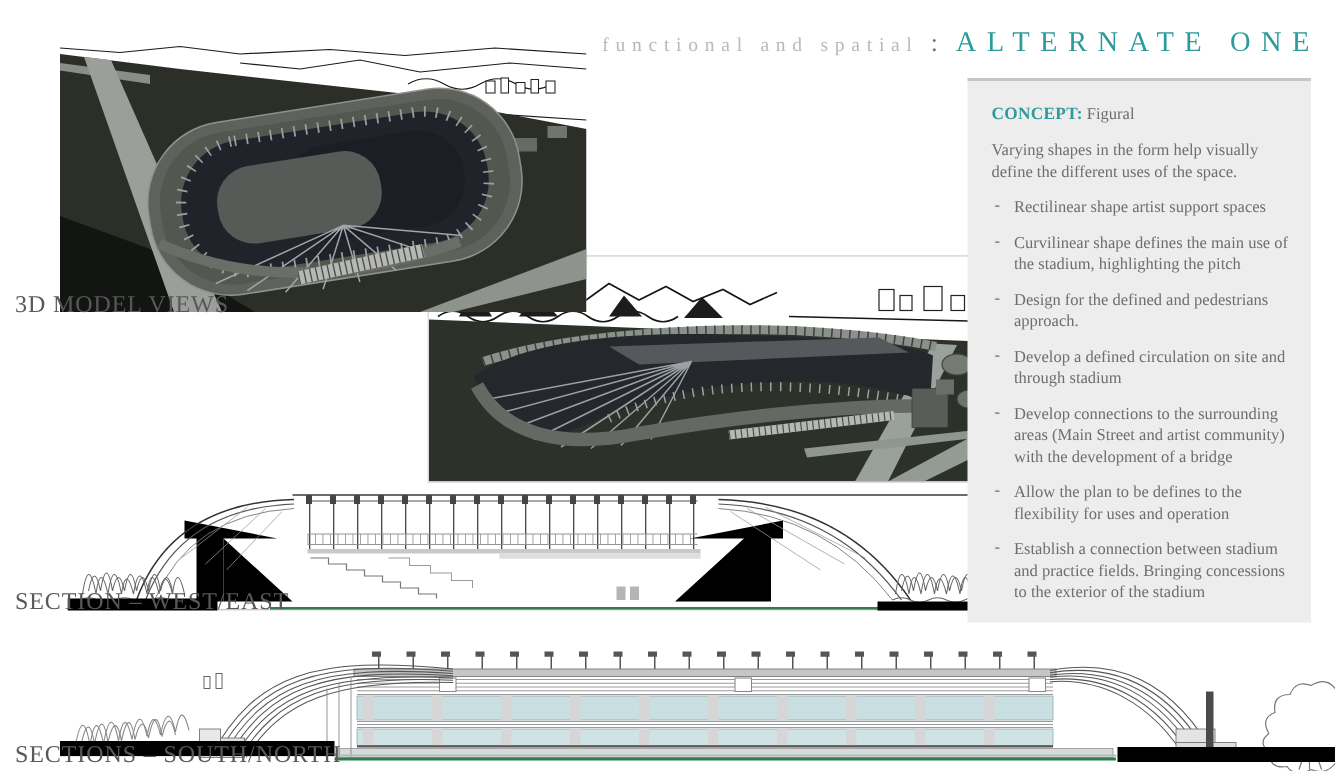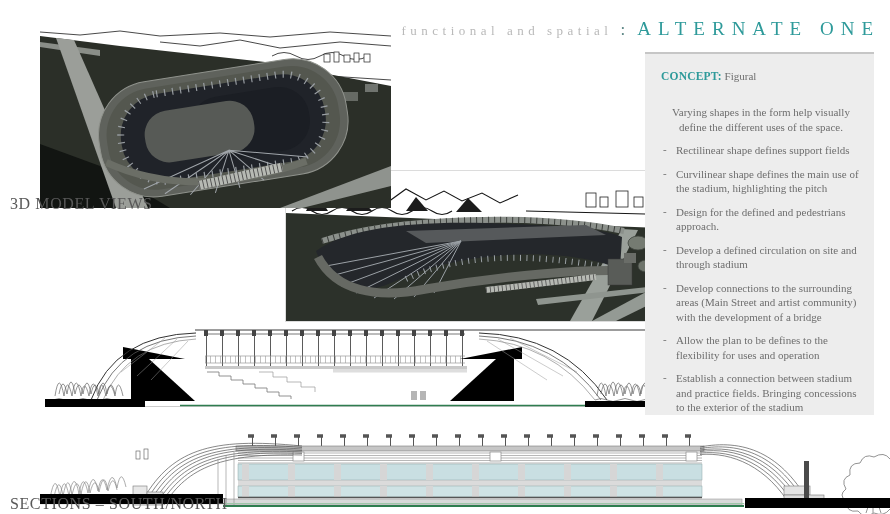--- a/index.html
+++ b/index.html
@@ -32,22 +32,22 @@
   .caption{position:absolute;font-size:16px;color:var(--color-label_text);letter-spacing:.6px;z-index:4;}
   #cap-views{left:10px;top:195px;}
   #cap-we{left:10px;top:393px;}
   #cap-sn{left:10px;top:495px;}
   
   .sidebar{position:absolute;left:645px;top:52px;width:229px;height:363px;box-sizing:border-box;
            background:var(--color-panel_bg);border-top:2px solid var(--color-panel_border);
            padding:15px 13px 0 16px;overflow:hidden;z-index:4;}
   .sidebar .line{font-size:11px;line-height:1.32;color:var(--color-body_text);}
   .sidebar .head{font-size:11.5px;font-weight:bold;color:var(--color-accent);letter-spacing:.2px;}
-  .sidebar .concept-row{margin-bottom:21px;}
-  .sidebar .intro{margin:0 0 9px 0;text-align:center;}
+  .sidebar .concept-row{margin-bottom:9px;}
+  .sidebar .intro{margin:0 0 9px 0;}
   .bullet{display:grid;grid-template-columns:15px 1fr;margin-bottom:9px;}
   .bullet .dash{font-size:11px;color:var(--color-body_text);padding-left:2px;}
   .objectives-head{margin:10px 0 9px 0;}
   
   .footer{position:absolute;left:640px;top:495px;width:250px;height:19px;
           background:var(--color-panel_bg);z-index:5;}
   .footer span{position:absolute;right:11px;top:0;font-size:15.5px;letter-spacing:1px;
                color:var(--color-footer_text);}
 </style>
 </head>
@@ -210,20 +210,21 @@
         <path d="M550,72 q6,-3 12,0 t12,0 t12,0 t12,0 t12,0 t12,0"></path>
       </g>
 
       <line x1="100" y1="78.5" x2="608" y2="78.5" stroke="#aaa" stroke-width="0.6"></line>
       <line x1="135" y1="77.5" x2="606" y2="77.5" stroke="#2F7D4F" stroke-width="1.6"></line>
       <rect x="0" y="71" width="100" height="8" fill="#000"></rect>
       <rect x="540" y="73" width="68" height="6" fill="#000"></rect>
     </svg>
   </figure>
 
+  <div class="caption" id="cap-we">SECTION – WEST/EAST</div>
 
   <figure class="fig" id="sec-sn">
     <svg viewBox="0 0 890 85" preserveAspectRatio="none">
 
       <line x1="212" y1="12" x2="655" y2="12" stroke="#555" stroke-width="10" stroke-dasharray="1 22"></line>
       <line x1="208" y1="7" x2="656" y2="7" stroke="#555" stroke-width="3.5" stroke-dasharray="6 17"></line>
       <rect x="196" y="17" width="468" height="5" fill="#c6c6c6" stroke="#7a7a7a" stroke-width="0.6"></rect>
 
       <g stroke="#9a9a9a" stroke-width="0.7">
         <line x1="198" y1="24" x2="662" y2="24"></line>
@@ -309,21 +310,21 @@
 
   <aside class="sidebar">
     <div class="line concept-row">
       <span class="head">CONCEPT:</span>
       <span>Figural</span>
     </div>
     <p class="line intro">Varying shapes in the form help visually define the different uses of the space.</p>
 
     <div class="bullet">
       <span class="dash">-</span>
-      <span class="line">Rectilinear shape defines support fields</span>
+      <span class="line">Rectilinear shape artist support spaces</span>
     </div>
     <div class="bullet">
       <span class="dash">-</span>
       <span class="line">Curvilinear shape defines the main use of the stadium, highlighting the pitch</span>
     </div>
 
 
     <div class="bullet">
       <span class="dash">-</span>
       <span class="line">Design for the defined and pedestrians approach.</span>

